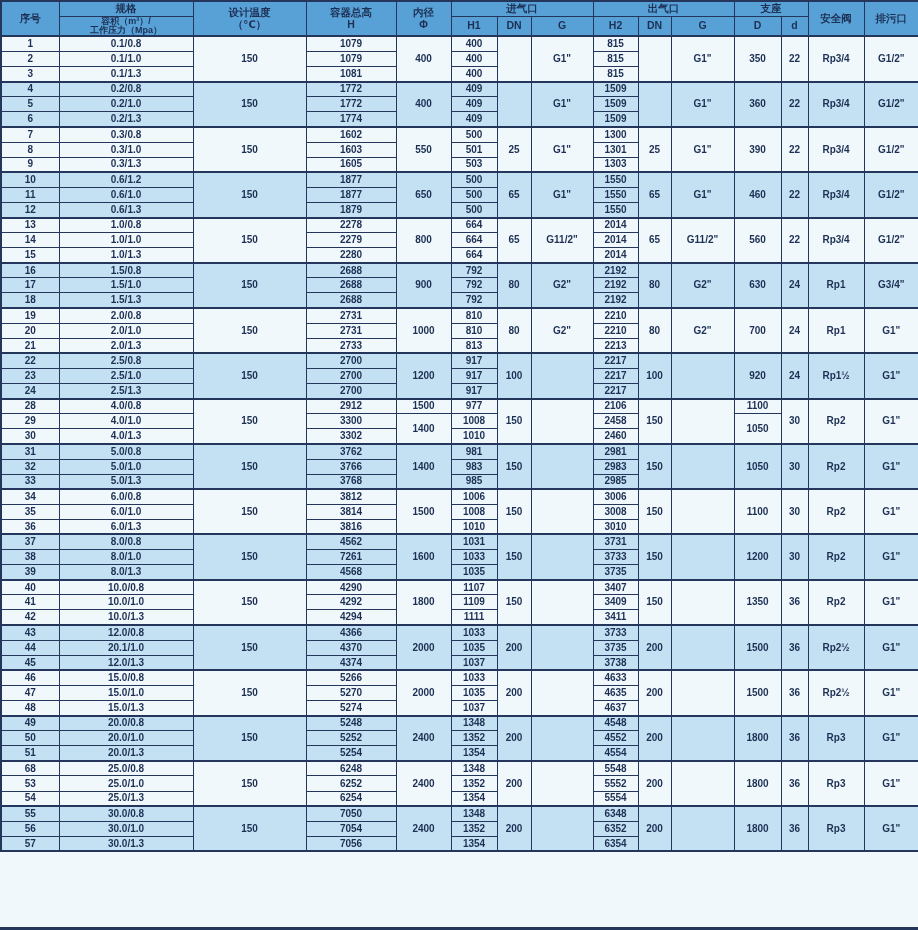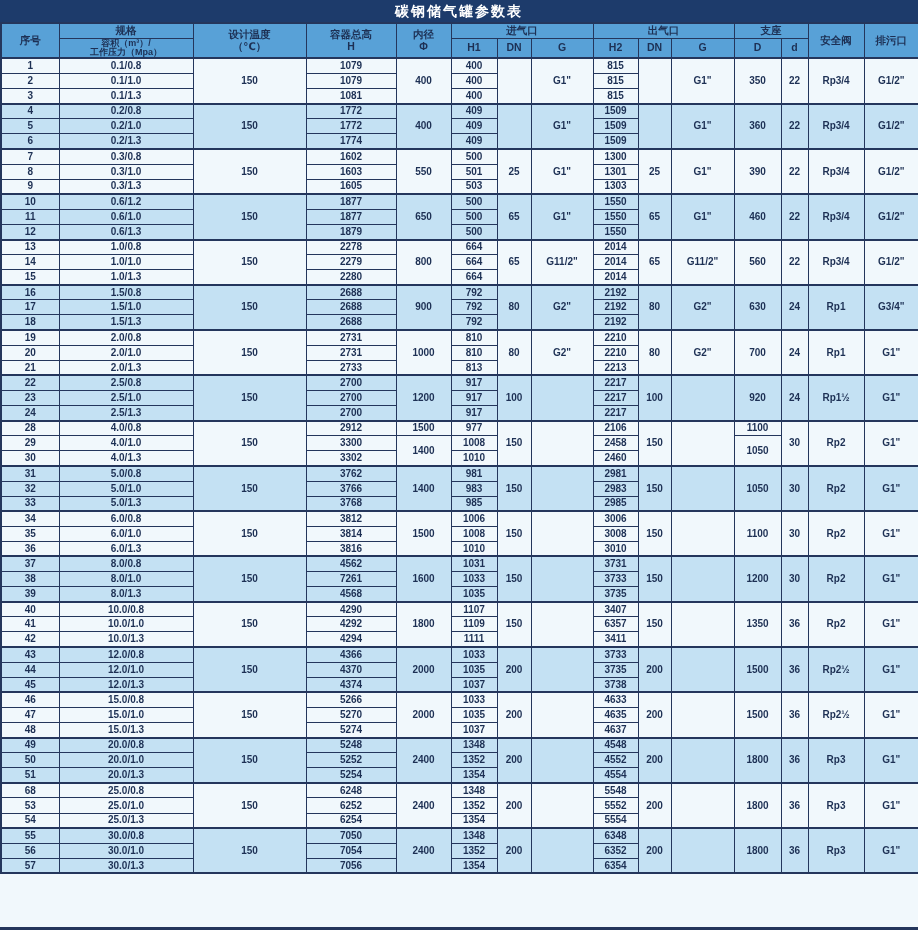--- a/index.html
+++ b/index.html
@@ -67,21 +67,20 @@
     line-height: 1;
   }
   tbody tr.shade-light td { background: var(--row-light); }
   tbody tr.shade-blue  td { background: var(--row-blue); }
   tbody tr.group-start td { border-top: 2px solid var(--border); }
 </style>
 </head>
 <body>
 
 <div class="page">
-  <div class="title-bar">碳钢储气罐参数表</div>
 
   <table class="spec">
     <colgroup>
       <col style="width:58px">
         <col style="width:134px">
         <col style="width:113px">
       <col style="width:90px">
         <col style="width:55px">
         <col style="width:46px">
       <col style="width:34px">
@@ -521,21 +520,21 @@
           <td rowspan="3">1350</td>
           <td rowspan="3">36</td>
           <td rowspan="3">Rp2</td>
           <td rowspan="3">G1"</td>
         </tr>
         <tr class="shade-light">
           <td>41</td>
           <td>10.0/1.0</td>
           <td>4292</td>
           <td>1109</td>
-          <td>6357</td>
+          <td>3409</td>
         </tr>
         <tr class="shade-light">
           <td>42</td>
           <td>10.0/1.3</td>
           <td>4294</td>
           <td>1111</td>
           <td>3411</td>
         </tr>
         <tr class="shade-blue group-start">
           <td>43</td>
@@ -549,21 +548,21 @@
           <td>3733</td>
           <td rowspan="3">200</td>
           <td rowspan="3"></td>
           <td rowspan="3">1500</td>
           <td rowspan="3">36</td>
           <td rowspan="3">Rp2½</td>
           <td rowspan="3">G1"</td>
         </tr>
         <tr class="shade-blue">
           <td>44</td>
-          <td>12.0/1.0</td>
+          <td>20.1/1.0</td>
           <td>4370</td>
           <td>1035</td>
           <td>3735</td>
         </tr>
         <tr class="shade-blue">
           <td>45</td>
           <td>12.0/1.3</td>
           <td>4374</td>
           <td>1037</td>
           <td>3738</td>

